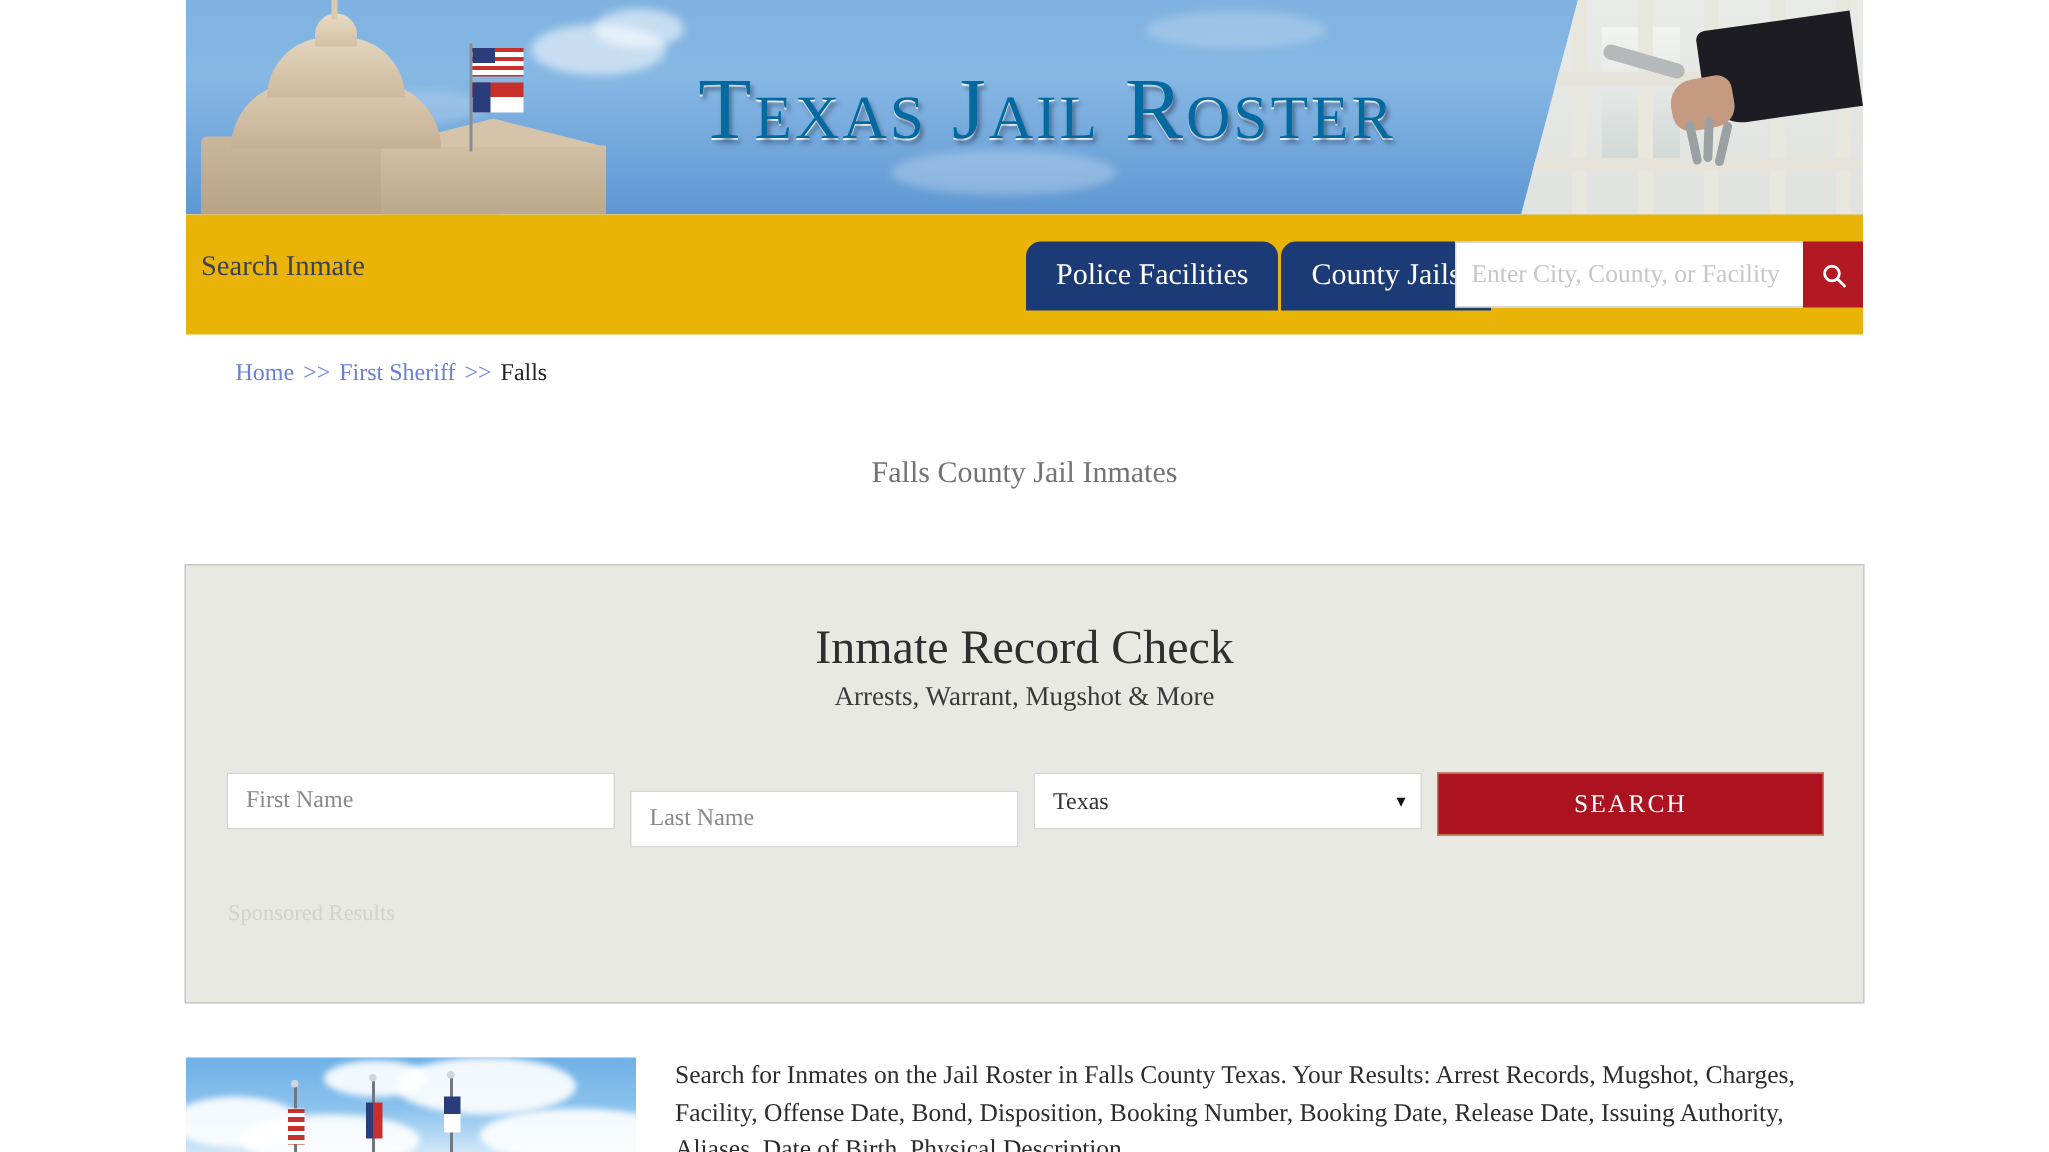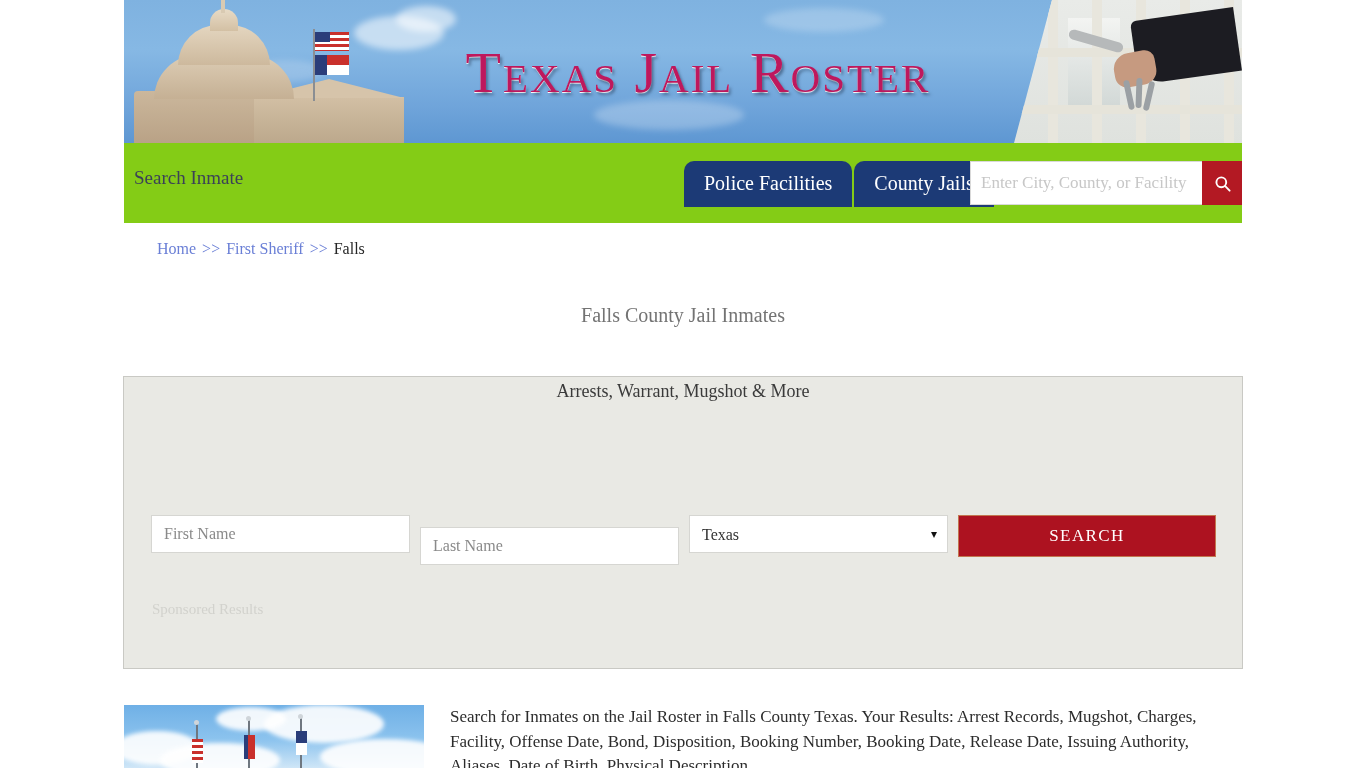--- a/index.html
+++ b/index.html
@@ -141,31 +141,31 @@
 
   .banner-title {
     position: absolute;
     left: 0; right: 0; top: 44px;
     text-align: center;
     font-family: "Liberation Serif", "DejaVu Serif", serif;
     font-size: 58px;
     letter-spacing: 2px;
     font-variant: small-caps;
     font-weight: 400;
-    color: #be185d;
+    color: #0369a1;
     text-shadow: 2px 3px 3px rgba(40,60,90,.55), 0 1px 0 #fff;
     padding-left: 30px;
     line-height: 1;
   }
 
   
   .navbar {
     position: absolute; left: 124px; top: 143px;
     width: 1118px; height: 80px;
-    background: #84cc16;
+    background: #eab308;
   }
   .brand {
     position: absolute; left: 10px; top: 24px;
     font-size: 19px;
     color: #3b4257;
     font-family: "Liberation Serif", "DejaVu Serif", serif;
   }
   .tabs {
     position: absolute; left: 560px; top: 18px;
     display: flex; align-items: flex-end; gap: 2px;
@@ -398,20 +398,21 @@
     </div>
   </div>
 
   <div class="breadcrumb">
     <a href="#">Home</a><span class="sep">&gt;&gt;</span><a href="#">First Sheriff</a><span class="sep">&gt;&gt;</span><span class="current">Falls</span>
   </div>
 
   <h1 class="page-title">Falls County Jail Inmates</h1>
 
   <div class="panel">
+    <div class="panel-title">Inmate Record Check</div>
     <div class="panel-sub">Arrests, Warrant, Mugshot &amp; More</div>
 
     <div class="form-row">
       <input class="fld fld-first" type="text" placeholder="First Name" style="">
       <input class="fld fld-last" type="text" placeholder="Last Name" style="">
       <span class="sel-wrap">
         <select class="fld fld-state">
           <option>Texas</option>
         </select>
         <span class="sel-caret">▾</span>

